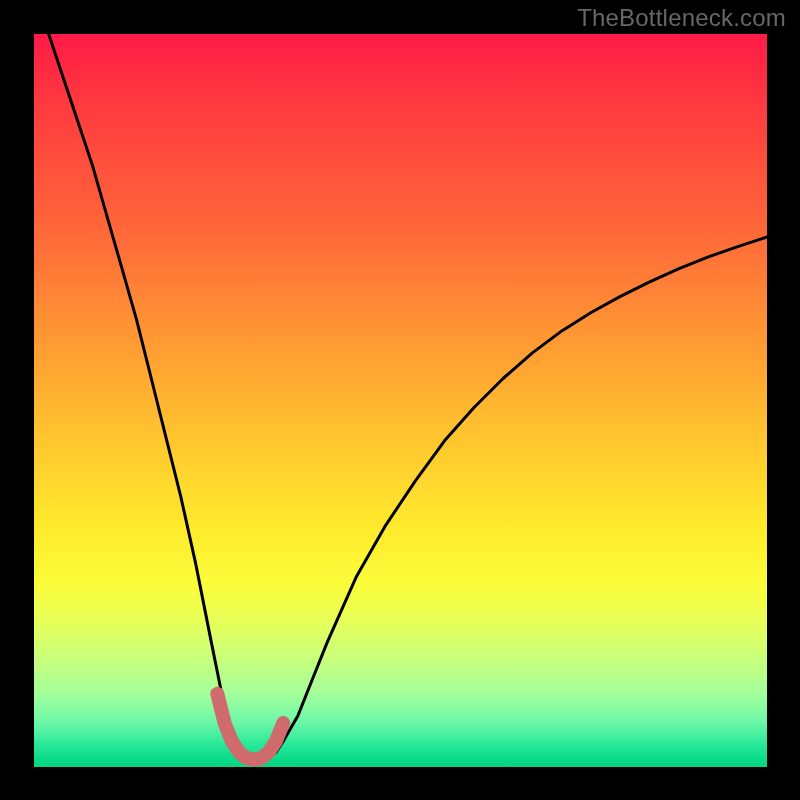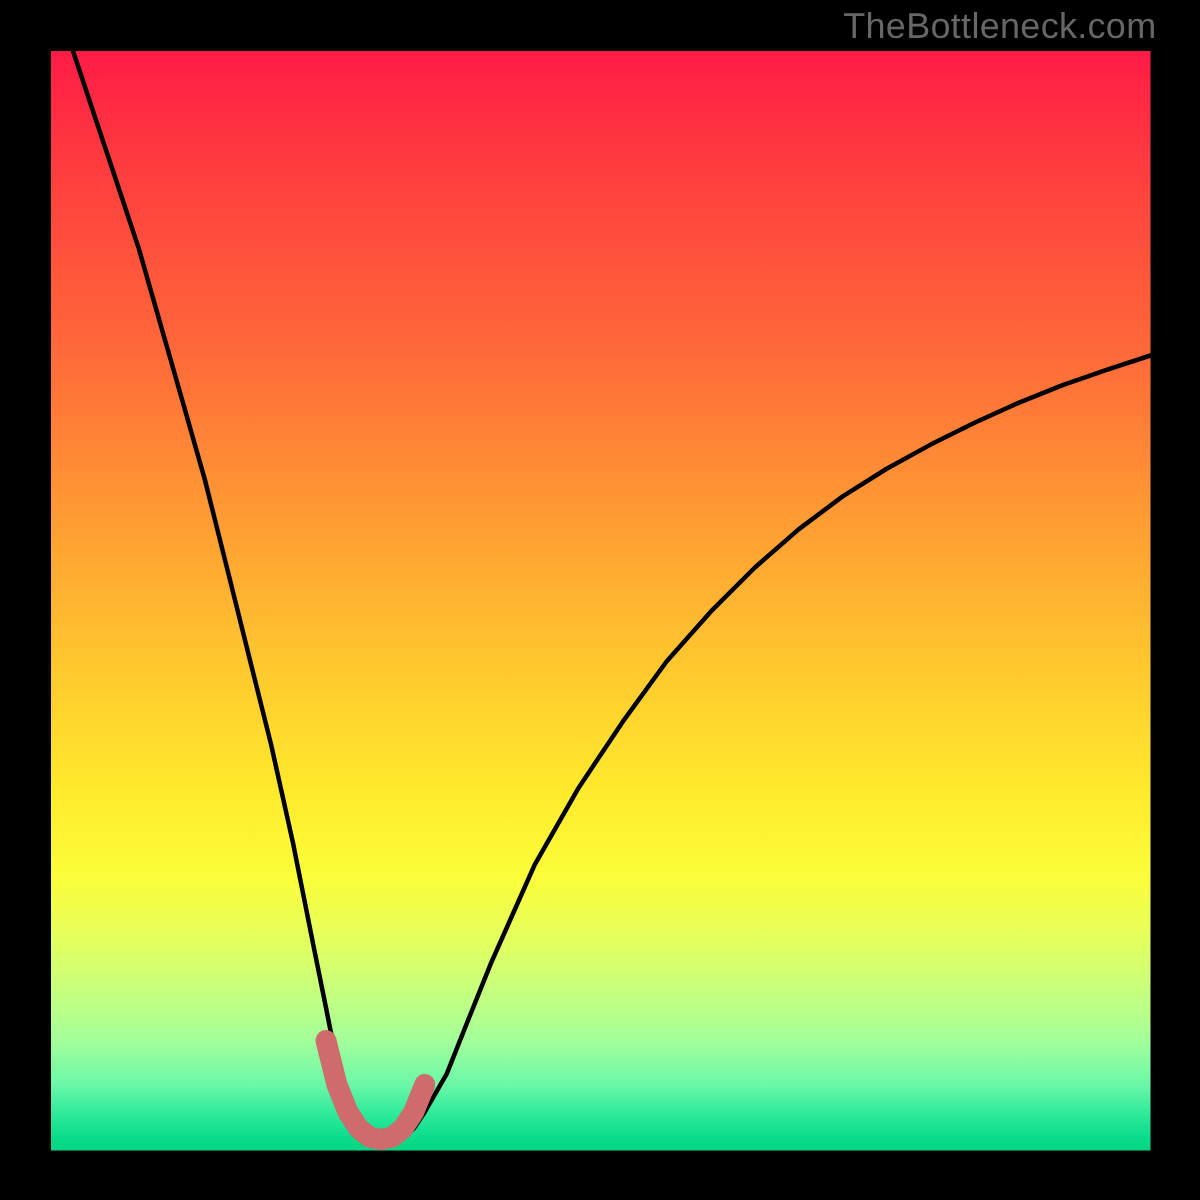--- a/index.html
+++ b/index.html
@@ -15,21 +15,21 @@
     position: absolute;
     left: 0;
     top: 0;
     width: 800px;
     height: 800px;
     background: #000;
   }
   .watermark {
     position: absolute;
     top: 4px;
-    right: 29px;
+    right: 14px;
     color: #676767;
     font-size: 24px;
     letter-spacing: 0.2px;
     font-weight: 400;
     z-index: 10;
   }
   .plot-box {
     position: absolute;
     left: 34px;
     top: 34px;

